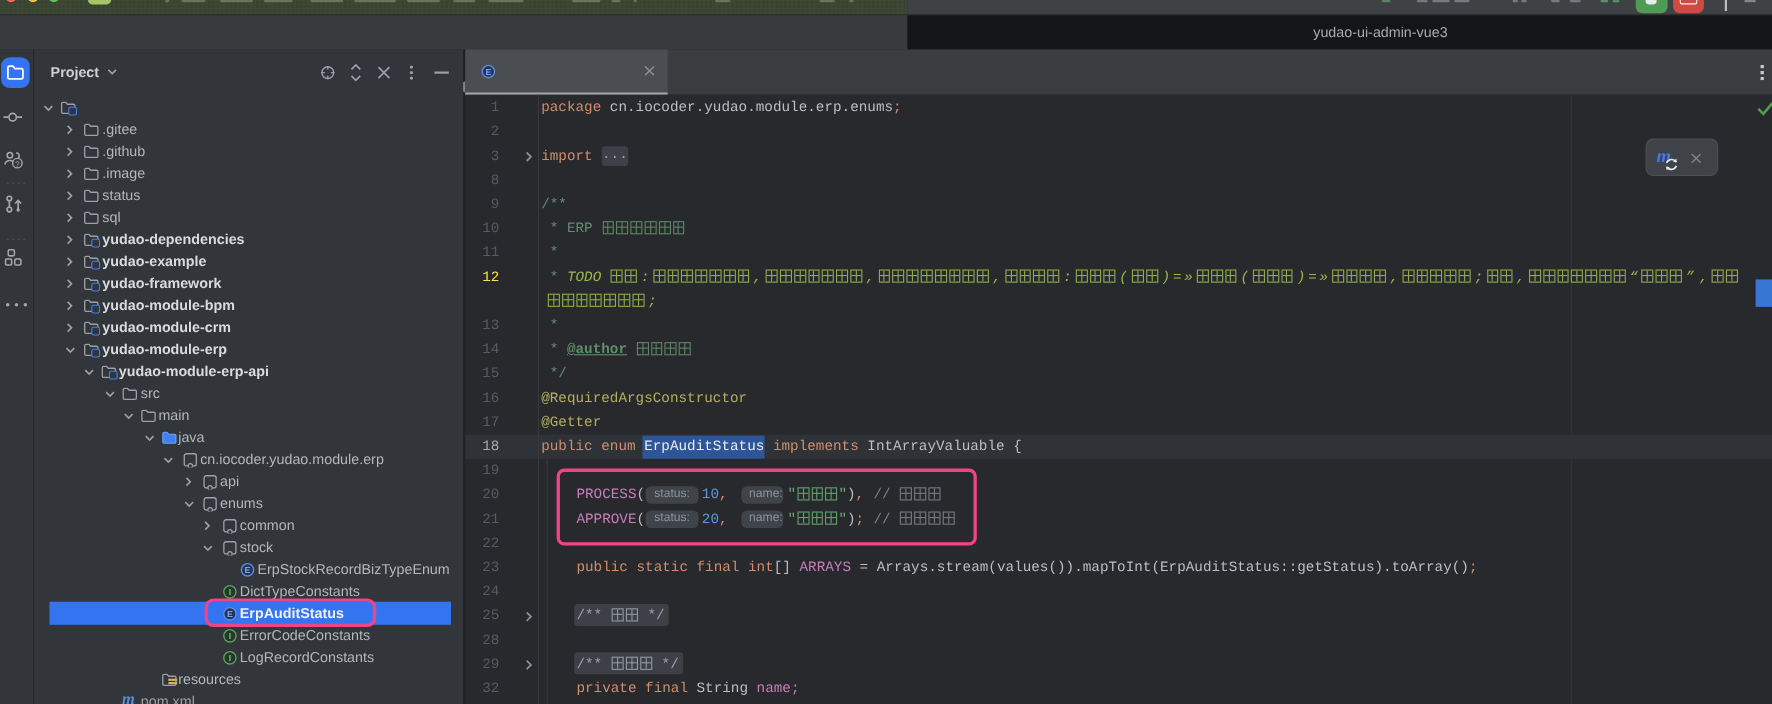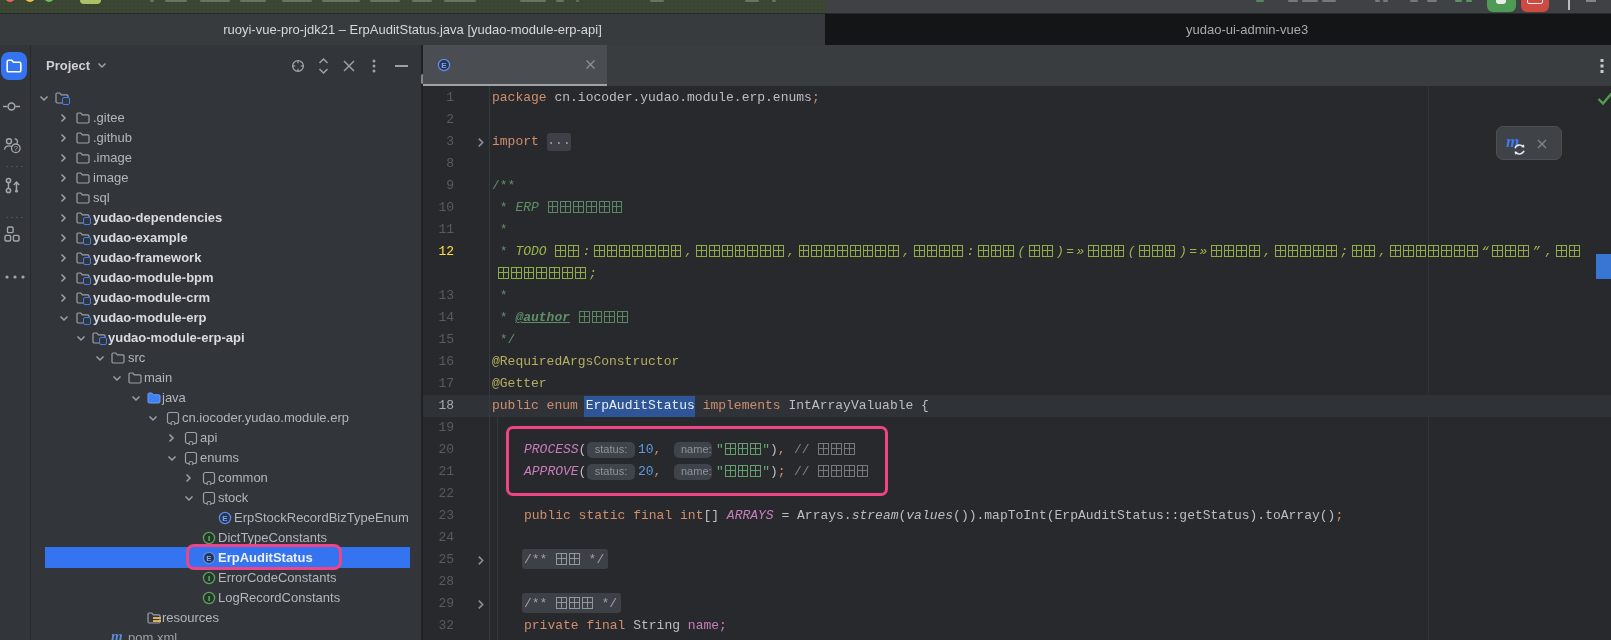--- a/index.html
+++ b/index.html
@@ -2,21 +2,21 @@
 <html><head><meta charset="utf-8">
 <style>
 *{margin:0;padding:0;box-sizing:border-box}
 html,body{width:1611px;height:640px;overflow:hidden;background:#28292d}
 #app{position:absolute;left:0;top:0;width:1611px;height:640px;font-family:"Liberation Sans",sans-serif}
 .abs{position:absolute}
 
 .code,.mono{font-family:"Liberation Mono",monospace;font-size:13px;line-height:22px;white-space:pre}
 .k{color:#cf8e6d}.p{color:#bcbec4}.doc{color:#5f8f69}.todo{color:#98b84a;font-style:italic}
 .str{color:#6aab73}.num{color:#5a9be0}.com{color:#7d8188}.fld{color:#c77dbb}.ann{color:#b3ae60}
-.it{font-style:italic}
+.it{}
 
 .cj{display:inline-block;width:10.8px;height:11.5px;border:1px solid currentColor;margin:0 1px 0 1px;vertical-align:-1.5px;
 background:linear-gradient(currentColor,currentColor) center/100% 1.2px no-repeat,linear-gradient(currentColor,currentColor) center/1.2px 100% no-repeat;opacity:.92}
 
 .fw{display:inline-block;width:12.8px;text-align:center}
 .chip{display:inline-block;height:16px;line-height:15px;background:#3f444b;border-radius:5px;font-size:11px;color:#8e939b;
 padding:0 7px;vertical-align:-3px;font-family:"Liberation Sans",sans-serif;white-space:nowrap}
 .gut{position:absolute;width:34px;text-align:right;color:#565b63;font-family:"Liberation Mono",monospace;font-size:13px;line-height:22px}
 .trow{position:absolute;height:20px;line-height:20px;font-size:13px;color:#b3b6bb;white-space:nowrap}
 .trow b{color:#d9dbdf;font-weight:700}
@@ -54,23 +54,22 @@
     <div class="abs" style="left:1455px;top:0px;width:7px;height:2px;background:rgba(120,210,130,.55);border-radius:1px"></div>
     <div class="abs" style="left:1466px;top:0px;width:6px;height:2px;background:rgba(120,210,130,.55);border-radius:1px"></div>
     <div class="abs" style="left:1487px;top:-13px;width:29px;height:25px;border-radius:6px;background:#4f9b55"></div>
     <div class="abs" style="left:1496px;top:-4px;width:10px;height:8px;border-radius:3px;background:#e8ece9"></div>
     <div class="abs" style="left:1521px;top:-13px;width:28px;height:25px;border-radius:6px;background:#ce4b44"></div>
     <div class="abs" style="left:1527px;top:-3px;width:16px;height:7px;border-radius:2px;border:1.5px solid #f2efee"></div>
     <div class="abs" style="left:1568px;top:0px;width:2px;height:10px;background:#babcbe"></div>
     <div class="abs" style="left:1586px;top:0px;width:10px;height:2px;background:rgba(200,202,204,.5)"></div>
     <div class="abs" style="left:0;top:13px;width:1611px;height:1px;background:#26282a"></div>
     <div class="abs" style="left:0;top:14px;width:825px;height:31px;background:#383b3e"></div>
-    <div class="abs" style="left:0;top:14px;width:825px;height:31px;line-height:31px;text-align:center;color:#d5d7da;font-size:13px">ruoyi-vue-pro-jdk21 – ErpAuditStatus.java [yudao-module-erp-api]</div>
     <div class="abs" style="left:825px;top:14px;width:786px;height:31px;background:#141517"></div>
-    <div class="abs" style="left:1186px;top:14px;width:130px;height:31px;line-height:31px;color:#a8aaac;font-size:13px;text-align:left">yudao-ui-admin-vue3</div>
+    <div class="abs" style="left:1186px;top:14px;width:130px;height:31px;line-height:31px;color:#a8aaac;font-size:13px;text-align:right">yudao-ui-admin-vue3</div>
     <div class="abs" style="left:0;top:45px;width:31px;height:595px;background:#323539;border-right:1px solid #26282a"></div>
     <div class="abs" style="left:1px;top:52px;width:26px;height:28px;border-radius:8px;background:#3574f0"></div>
     <svg class="abs" style="left:6px;top:59px" width="16" height="14" viewBox="0 0 16 14">
       <path d="M1.2 2.6 a1.4 1.4 0 0 1 1.4-1.4 h3.1 l1.8 2.1 h5.9 a1.4 1.4 0 0 1 1.4 1.4 v6.7 a1.4 1.4 0 0 1 -1.4 1.4 h-10.8 a1.4 1.4 0 0 1 -1.4 -1.4 z" fill="none" stroke="#fff" stroke-width="1.6"></path>
     </svg>
     <svg class="abs" style="left:3px;top:98px" width="17" height="17" viewBox="0 0 17 17">
       <g stroke="#a4a7ac" stroke-width="1.5" fill="none">
         <circle cx="8.5" cy="8.5" r="3.4"></circle>
         <line x1="0" y1="8.5" x2="4.4" y2="8.5"></line>
         <line x1="12.6" y1="8.5" x2="17" y2="8.5"></line>
@@ -174,21 +173,21 @@
       <svg class="abs" style="left:76px;top:152px" width="14" height="12" viewBox="0 0 14 12">
         <path d="M1 2.2 a1.2 1.2 0 0 1 1.2-1.2 h2.6 l1.6 1.8 h5.4 a1.2 1.2 0 0 1 1.2 1.2 v5.8 a1.2 1.2 0 0 1 -1.2 1.2 h-9.6 a1.2 1.2 0 0 1 -1.2-1.2 z" fill="none" stroke="#9da0a6" stroke-width="1.2"></path>
       </svg>
       <div class="trow" style="left:93px;top:148px">.image</div>
       <svg class="abs" style="left:60px;top:173px" width="7" height="10" viewBox="0 0 7 10">
         <path d="M1.5 1.5 l3.5 3.5 -3.5 3.5" stroke="#9da0a6" stroke-width="1.5" fill="none"></path>
       </svg>
       <svg class="abs" style="left:76px;top:172px" width="14" height="12" viewBox="0 0 14 12">
         <path d="M1 2.2 a1.2 1.2 0 0 1 1.2-1.2 h2.6 l1.6 1.8 h5.4 a1.2 1.2 0 0 1 1.2 1.2 v5.8 a1.2 1.2 0 0 1 -1.2 1.2 h-9.6 a1.2 1.2 0 0 1 -1.2-1.2 z" fill="none" stroke="#9da0a6" stroke-width="1.2"></path>
       </svg>
-      <div class="trow" style="left:93px;top:168px">image</div>
+      <div class="trow" style="left:93px;top:168px">status</div>
       <svg class="abs" style="left:60px;top:193px" width="7" height="10" viewBox="0 0 7 10">
         <path d="M1.5 1.5 l3.5 3.5 -3.5 3.5" stroke="#9da0a6" stroke-width="1.5" fill="none"></path>
       </svg>
       <svg class="abs" style="left:76px;top:192px" width="14" height="12" viewBox="0 0 14 12">
         <path d="M1 2.2 a1.2 1.2 0 0 1 1.2-1.2 h2.6 l1.6 1.8 h5.4 a1.2 1.2 0 0 1 1.2 1.2 v5.8 a1.2 1.2 0 0 1 -1.2 1.2 h-9.6 a1.2 1.2 0 0 1 -1.2-1.2 z" fill="none" stroke="#9da0a6" stroke-width="1.2"></path>
       </svg>
       <div class="trow" style="left:93px;top:188px">sql</div>
       <svg class="abs" style="left:60px;top:213px" width="7" height="10" viewBox="0 0 7 10">
         <path d="M1.5 1.5 l3.5 3.5 -3.5 3.5" stroke="#9da0a6" stroke-width="1.5" fill="none"></path>
       </svg>

